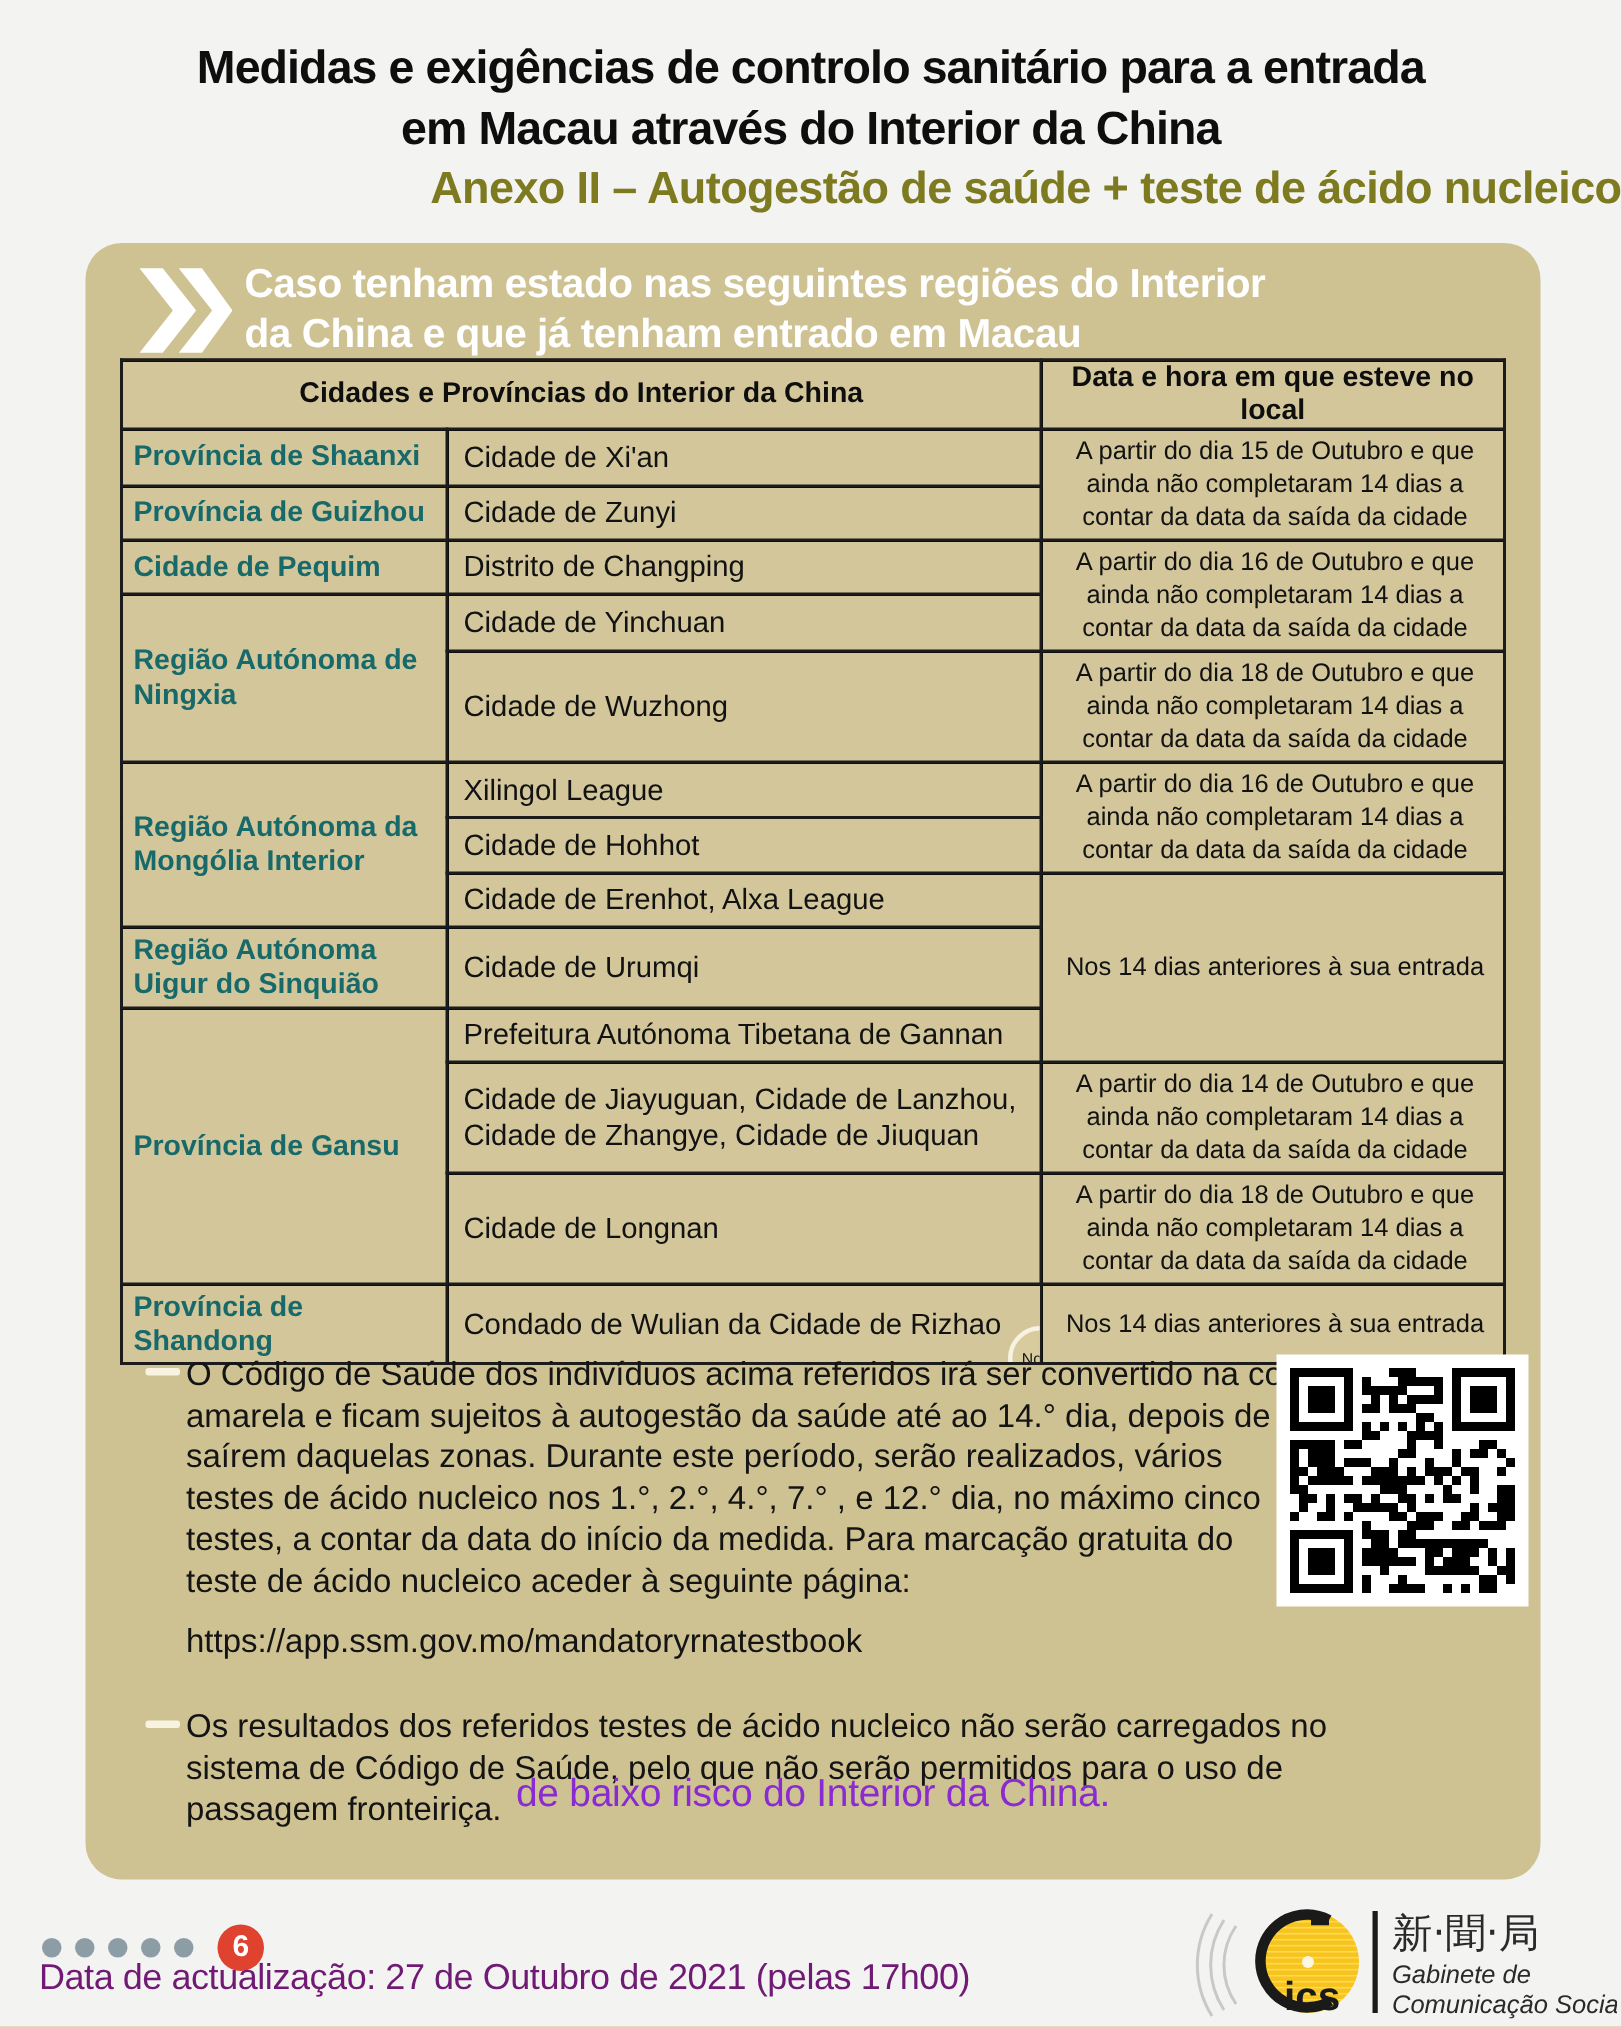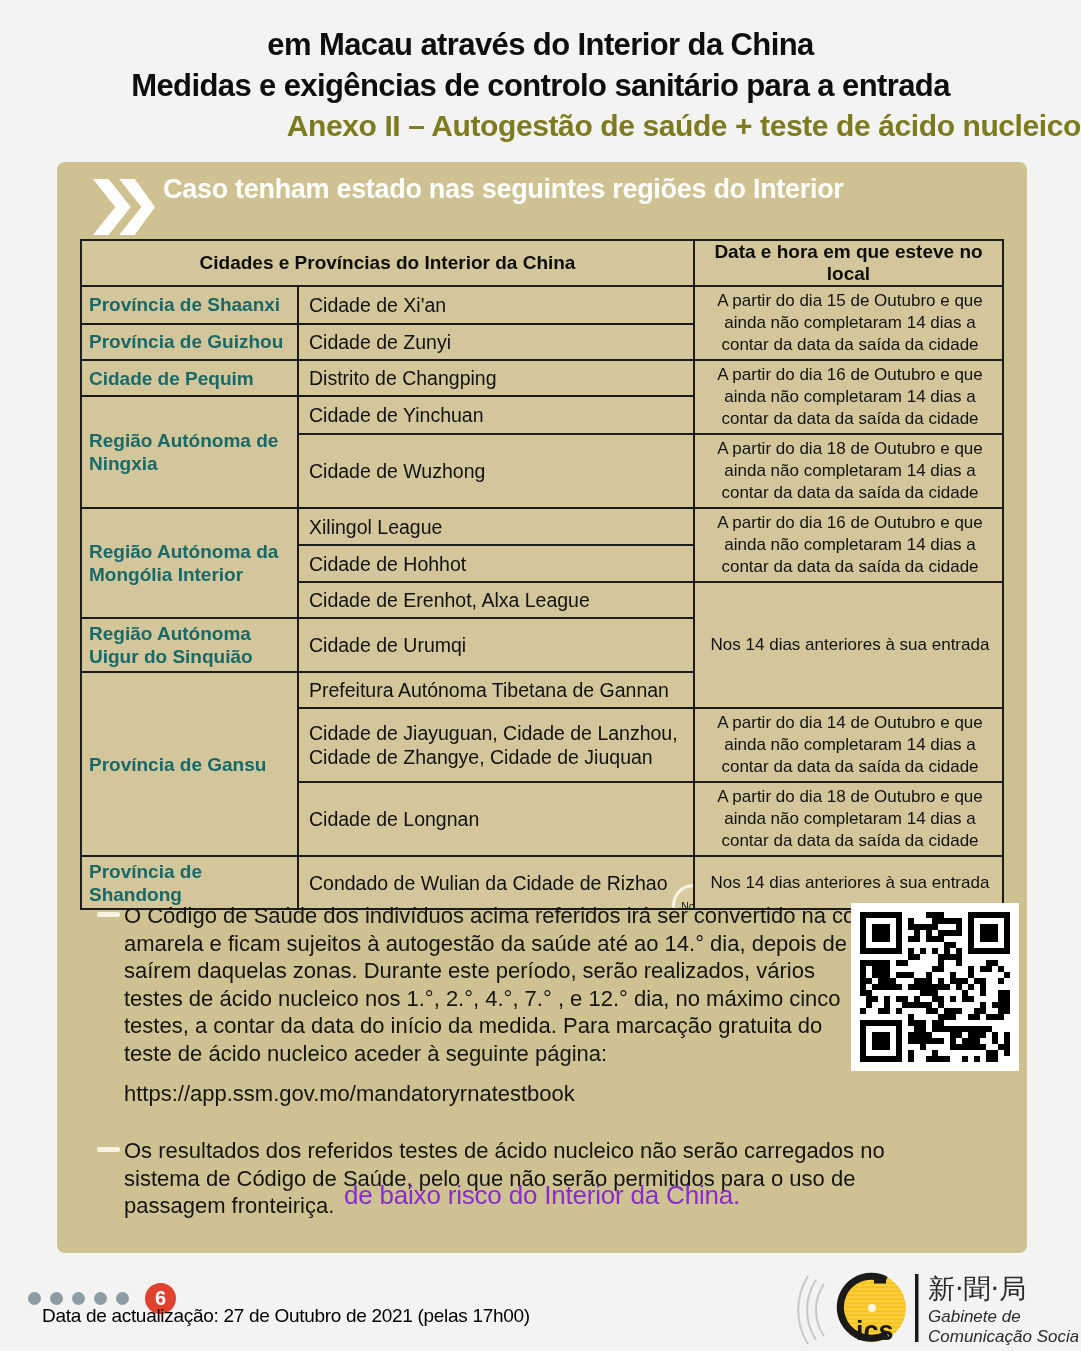--- a/index.html
+++ b/index.html
@@ -16,21 +16,21 @@
     font-size:31px;line-height:41px;letter-spacing:-0.6px;
   }
   .page-subtitle{
     position:absolute;top:109px;left:0;width:100%;
     text-align:right;font-weight:bold;color:#7d7a1f;
     font-size:30px;letter-spacing:-0.4px;
   }
   
   .panel{
     position:absolute;left:57px;top:162px;width:970px;height:1091px;
-    background:#cfc292;border-radius:8px;
+    background:#cfc292;border-radius:24px;
   }
   .chevrons{position:absolute;left:36px;top:16px;}
   .panel-heading{
     position:absolute;left:106px;top:11px;width:830px;
     color:#ffffff;font-weight:bold;font-size:27px;line-height:33px;
     letter-spacing:-0.3px;
   }
   
   .table-wrap{position:absolute;left:23px;top:77px;}
   table.regions{
@@ -90,43 +90,44 @@
   }
   .footer-dots .dot{
     width:13px;height:13px;border-radius:50%;background:#8d9da6;margin-right:9px;
   }
   .page-badge{
     width:31px;height:31px;border-radius:50%;background:#df4330;color:#fff;
     display:flex;align-items:center;justify-content:center;
     font-weight:bold;font-size:20px;margin-left:7px;
   }
   .update-text{
-    position:absolute;left:42px;top:1305px;font-size:19px;color:#000000;
+    position:absolute;left:26px;top:1305px;font-size:24px;color:#701a75;
     letter-spacing:-0.3px;
   }
   .logo{position:absolute;left:788px;top:1266px;}
 </style>
 </head>
 <body>
 
 <div class="page-title">
+  <div>Medidas e exigências de controlo sanitário para a entrada</div>
   <div>em Macau através do Interior da China</div>
-  <div>Medidas e exigências de controlo sanitário para a entrada</div>
 </div>
 <div class="page-subtitle">Anexo II – Autogestão de saúde + teste de ácido nucleico</div>
 
 <div class="panel">
 
   <svg class="chevrons" width="62" height="58" viewBox="0 0 64 58">
     <polygon points="0,0 16,0 39,29 16,58 0,58 23,29" fill="#ffffff"></polygon>
     <polygon points="27,0 43,0 64,29 43,58 27,58 50,29" fill="#ffffff"></polygon>
   </svg>
 
   <div class="panel-heading">
     <div>Caso tenham estado nas seguintes regiões do Interior</div>
+    <div>da China e que já tenham entrado em Macau</div>
   </div>
 
   <div class="table-wrap">
     <table class="regions">
       <colgroup>
           <col style="width:217px">
           <col style="width:396px">
           <col style="width:309px">
         </colgroup>
       <tbody>

